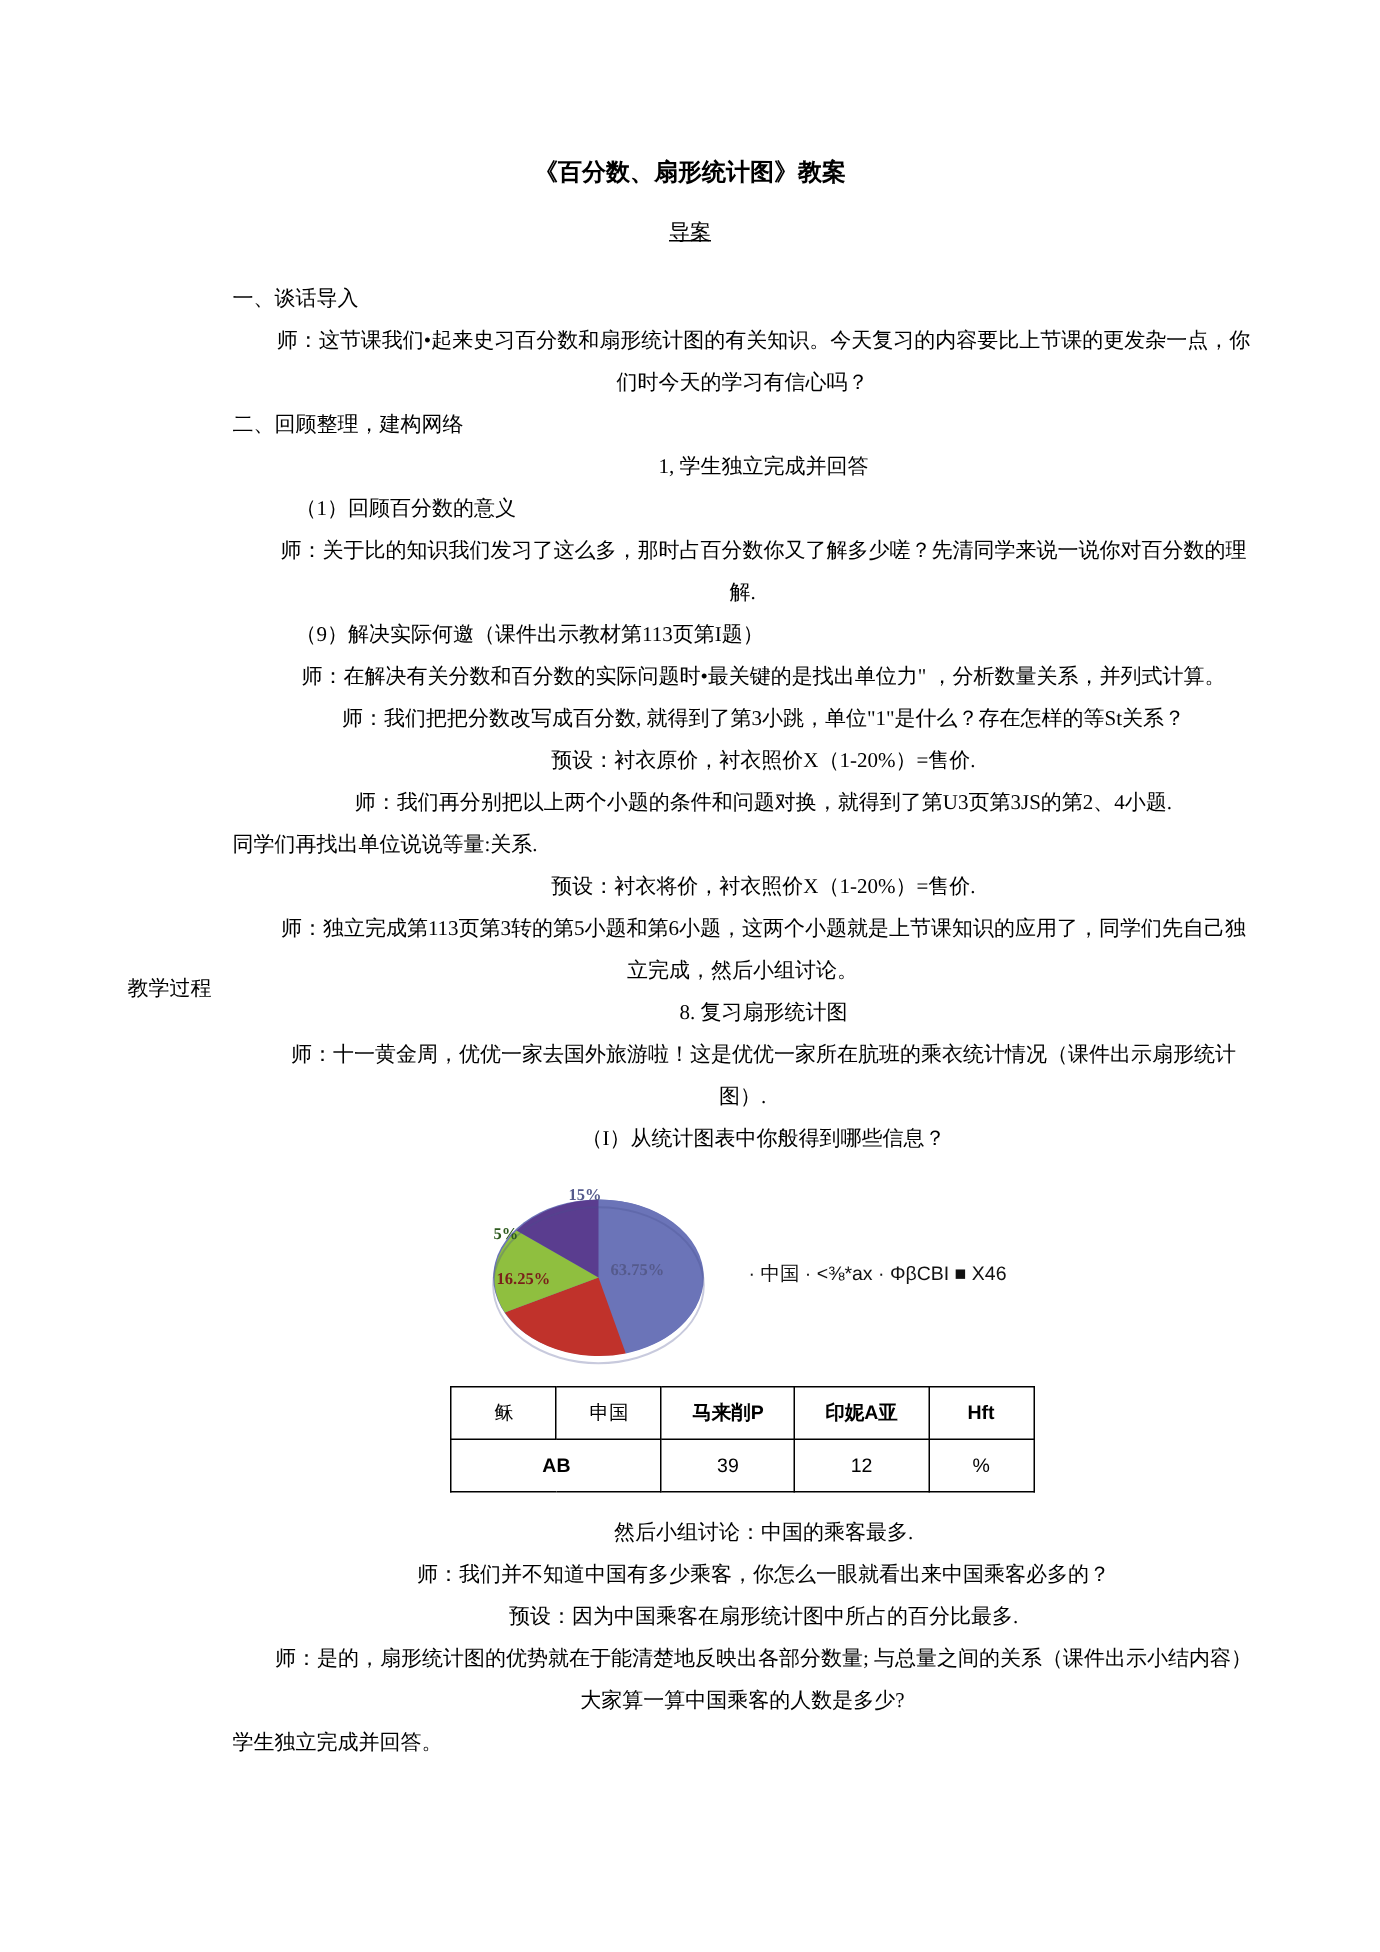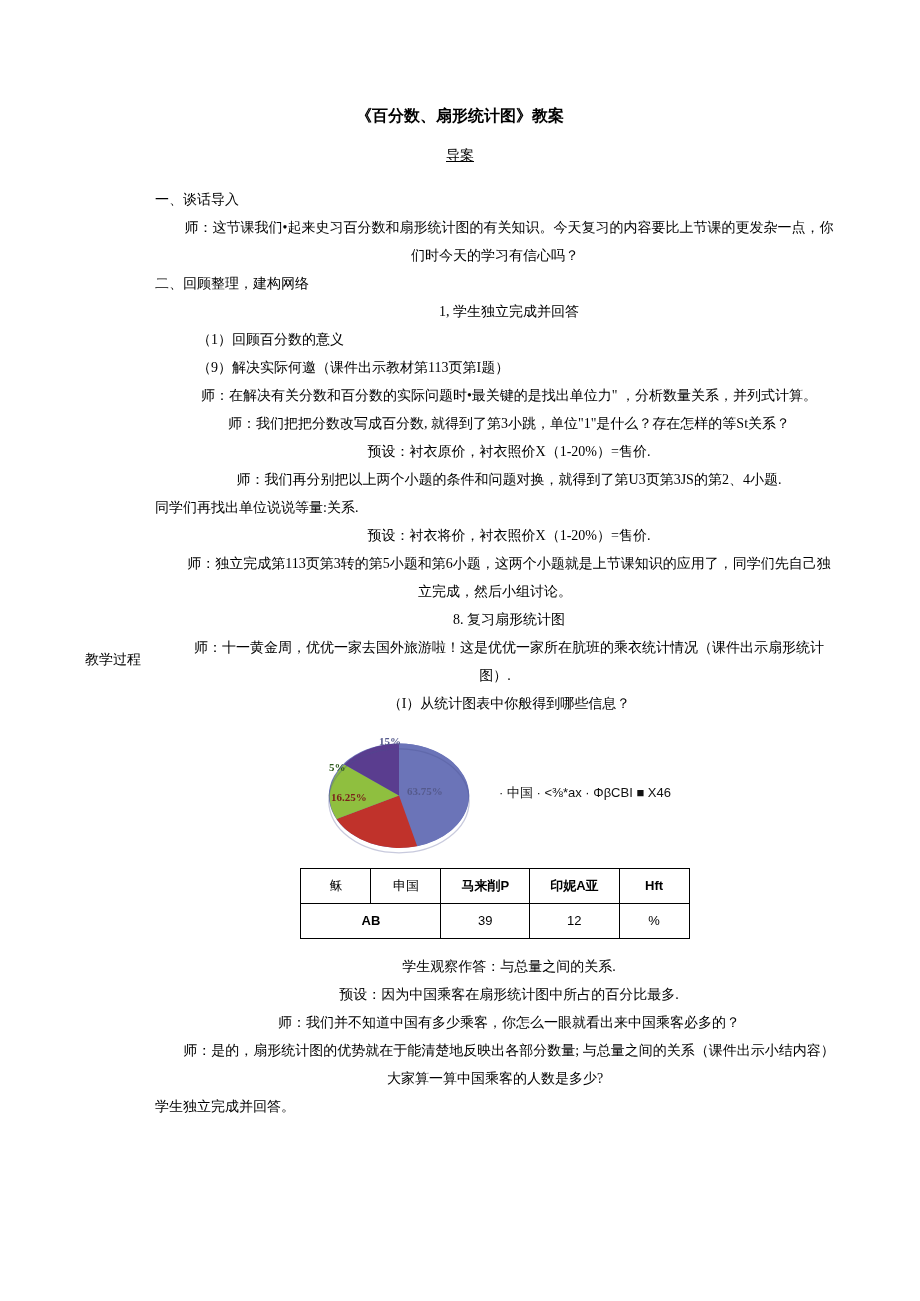--- a/index.html
+++ b/index.html
@@ -86,20 +86,21 @@
 <div class="outer">
   <div class="left-label">教学过程</div>
   <div class="body-col">
 
     <div class="section-line">一、谈话导入</div>
     <div class="para">师：这节课我们•起来史习百分数和扇形统计图的有关知识。今天复习的内容要比上节课的更发杂一点，你们时今天的学习有信心吗？</div>
 
     <div class="section-line">二、回顾整理，建构网络</div>
     <div class="para">1, 学生独立完成并回答</div>
     <div class="para-deep">（1）回顾百分数的意义</div>
+    <div class="para">师：关于比的知识我们发习了这么多，那时占百分数你又了解多少嗟？先清同学来说一说你对百分数的理解.</div>
     <div class="para-deep">（9）解决实际何邀（课件出示教材第113页第I题）</div>
     <div class="para">师：在解决有关分数和百分数的实际问题时•最关键的是找出单位力" ，分析数量关系，并列式计算。</div>
     <div class="para">师：我们把把分数改写成百分数, 就得到了第3小跳，单位"1"是什么？存在怎样的等St关系？</div>
     <div class="para">预设：衬衣原价，衬衣照价X（1-20%）=售价.</div>
     <div class="para">师：我们再分别把以上两个小题的条件和问题对换，就得到了第U3页第3JS的第2、4小题.</div>
     <div class="section-line">同学们再找出单位说说等量:关系.</div>
     <div class="para">预设：衬衣将价，衬衣照价X（1-20%）=售价.</div>
     <div class="para">师：独立完成第113页第3转的第5小题和第6小题，这两个小题就是上节课知识的应用了，同学们先自己独立完成，然后小组讨论。</div>
     <div class="para">8. 复习扇形统计图</div>
     <div class="para">师：十一黄金周，优优一家去国外旅游啦！这是优优一家所在肮班的乘衣统计情况（课件出示扇形统计图）.</div>
@@ -134,20 +135,20 @@
       </tr>
       <tr>
         <td class="bold" colspan="2">AB</td>
         <td>39</td>
         <td>12</td>
         <td>%</td>
       </tr>
     </tbody>
       </table>
 
-    <div class="para">学生观察作答：与总量之间的关系.</div>
+    <div class="para">然后小组讨论：中国的乘客最多.</div>
+    <div class="para">师：我们并不知道中国有多少乘客，你怎么一眼就看出来中国乘客必多的？</div>
     <div class="para">预设：因为中国乘客在扇形统计图中所占的百分比最多.</div>
-    <div class="para">师：我们并不知道中国有多少乘客，你怎么一眼就看出来中国乘客必多的？</div>
     <div class="para">师：是的，扇形统计图的优势就在于能清楚地反映出各部分数量; 与总量之间的关系（课件出示小结内容）大家算一算中国乘客的人数是多少?</div>
     <div class="section-line">学生独立完成并回答。</div>
 
   </div>
 </div>
 
 </body></html>

